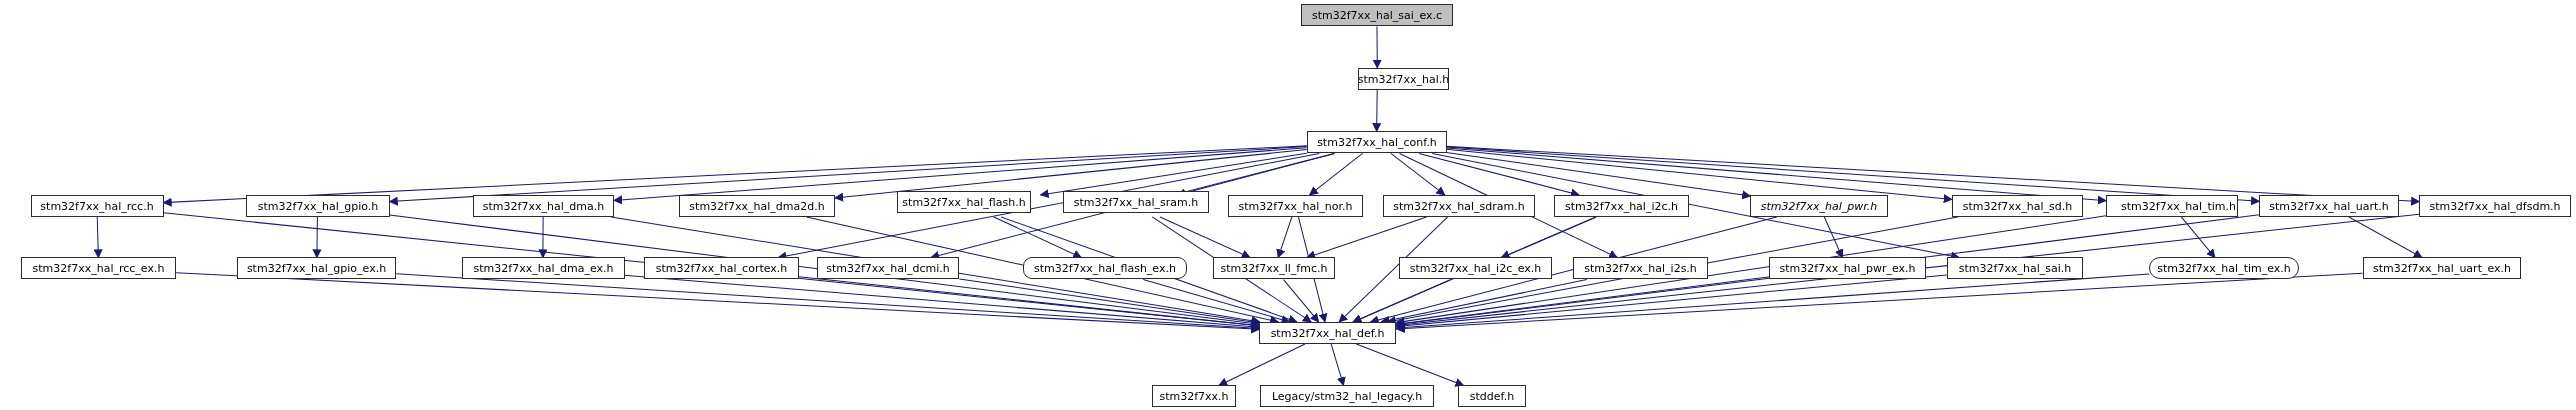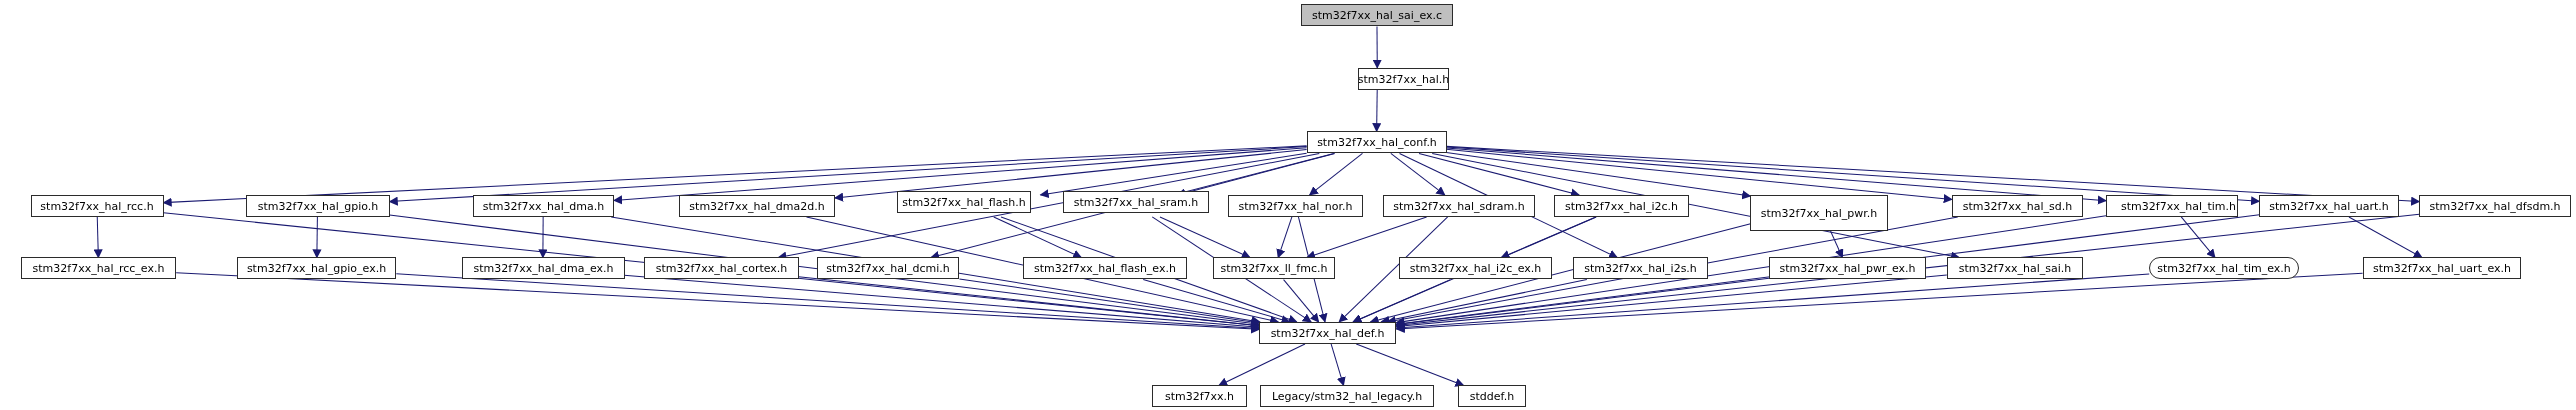--- a/index.html
+++ b/index.html
@@ -116,36 +116,36 @@
     <div class="node" title="stm32f7xx_hal_conf.h" style="left: 1307px; top: 131px; width: 140px; height: 22px;">stm32f7xx_hal_conf.h</div>
     <div class="node" title="stm32f7xx_hal_rcc.h" style="left: 30.5px; top: 195px; width: 133px; height: 22px;">stm32f7xx_hal_rcc.h</div>
     <div class="node" title="stm32f7xx_hal_gpio.h" style="left: 246px; top: 195px; width: 144px; height: 22px;">stm32f7xx_hal_gpio.h</div>
     <div class="node" title="stm32f7xx_hal_dma.h" style="left: 473px; top: 195px; width: 141px; height: 22px;">stm32f7xx_hal_dma.h</div>
     <div class="node" title="stm32f7xx_hal_dma2d.h" style="left: 679px; top: 195px; width: 156px; height: 22px;">stm32f7xx_hal_dma2d.h</div>
     <div class="node" title="stm32f7xx_hal_flash.h" style="left: 897px; top: 191px; width: 134px; height: 22px;">stm32f7xx_hal_flash.h</div>
     <div class="node" title="stm32f7xx_hal_sram.h" style="left: 1063px; top: 191px; width: 146px; height: 22px;">stm32f7xx_hal_sram.h</div>
     <div class="node" title="stm32f7xx_hal_nor.h" style="left: 1228px; top: 195px; width: 135px; height: 22px;">stm32f7xx_hal_nor.h</div>
     <div class="node" title="stm32f7xx_hal_sdram.h" style="left: 1383px; top: 195px; width: 152px; height: 22px;">stm32f7xx_hal_sdram.h</div>
     <div class="node" title="stm32f7xx_hal_i2c.h" style="left: 1554px; top: 195px; width: 135px; height: 22px;">stm32f7xx_hal_i2c.h</div>
-    <div class="node" title="stm32f7xx_hal_pwr.h" style="left: 1750px; top: 195px; width: 138px; height: 36px;">stm32f7xx_hal_pwr.h</div>
+    <div class="node" title="stm32f7xx_hal_pwr.h" style="left: 1750px; top: 195px; width: 138px; height: 22px; font-style: italic;">stm32f7xx_hal_pwr.h</div>
     <div class="node" title="stm32f7xx_hal_sd.h" style="left: 1952px; top: 195px; width: 131px; height: 22px;">stm32f7xx_hal_sd.h</div>
     <div class="node" title="stm32f7xx_hal_tim.h" style="left: 2106px; top: 195px; width: 132px; height: 22px; padding-left: 13px;">stm32f7xx_hal_tim.h</div>
     <div class="node" title="stm32f7xx_hal_uart.h" style="left: 2259px; top: 195px; width: 140px; height: 22px;">stm32f7xx_hal_uart.h</div>
     <div class="node" title="stm32f7xx_hal_dfsdm.h" style="left: 2419px; top: 195px; width: 152px; height: 22px;">stm32f7xx_hal_dfsdm.h</div>
     <div class="node" title="stm32f7xx_hal_rcc_ex.h" style="left: 21px; top: 257px; width: 155px; height: 22px;">stm32f7xx_hal_rcc_ex.h</div>
     <div class="node" title="stm32f7xx_hal_gpio_ex.h" style="left: 237px; top: 257px; width: 159px; height: 22px;">stm32f7xx_hal_gpio_ex.h</div>
     <div class="node" title="stm32f7xx_hal_dma_ex.h" style="left: 462px; top: 257px; width: 163px; height: 22px;">stm32f7xx_hal_dma_ex.h</div>
     <div class="node" title="stm32f7xx_hal_cortex.h" style="left: 644px; top: 257px; width: 155px; height: 22px;">stm32f7xx_hal_cortex.h</div>
     <div class="node" title="stm32f7xx_hal_dcmi.h" style="left: 817px; top: 257px; width: 142px; height: 22px;">stm32f7xx_hal_dcmi.h</div>
-    <div class="node" title="stm32f7xx_hal_flash_ex.h" style="left: 1023px; top: 257px; width: 164px; height: 22px;">stm32f7xx_hal_flash_ex.h</div>
+    <div class="node" title="stm32f7xx_hal_flash_ex.h" style="left: 1023px; top: 257px; width: 164px; height: 22px; border-radius: 9px;">stm32f7xx_hal_flash_ex.h</div>
     <div class="node" title="stm32f7xx_ll_fmc.h" style="left: 1213px; top: 257px; width: 122px; height: 22px;">stm32f7xx_ll_fmc.h</div>
     <div class="node" title="stm32f7xx_hal_i2c_ex.h" style="left: 1399px; top: 257px; width: 153px; height: 22px;">stm32f7xx_hal_i2c_ex.h</div>
     <div class="node" title="stm32f7xx_hal_i2s.h" style="left: 1573px; top: 257px; width: 135px; height: 22px;">stm32f7xx_hal_i2s.h</div>
     <div class="node" title="stm32f7xx_hal_pwr_ex.h" style="left: 1769px; top: 257px; width: 157px; height: 22px;">stm32f7xx_hal_pwr_ex.h</div>
     <div class="node" title="stm32f7xx_hal_sai.h" style="left: 1947px; top: 257px; width: 136px; height: 22px;">stm32f7xx_hal_sai.h</div>
     <div class="node" title="stm32f7xx_hal_tim_ex.h" style="left: 2149px; top: 257px; width: 150px; height: 22px; border-radius: 11px;">stm32f7xx_hal_tim_ex.h</div>
     <div class="node" title="stm32f7xx_hal_uart_ex.h" style="left: 2363px; top: 257px; width: 158px; height: 22px;">stm32f7xx_hal_uart_ex.h</div>
     <div class="node" title="stm32f7xx_hal_def.h" style="left: 1259px; top: 322px; width: 137px; height: 22px;">stm32f7xx_hal_def.h</div>
-    <div class="node" title="stm32f7xx.h" style="left: 1152px; top: 385px; width: 95px; height: 22px;">stm32f7xx.h</div>
+    <div class="node" title="stm32f7xx.h" style="left: 1152px; top: 385px; width: 84px; height: 22px;">stm32f7xx.h</div>
     <div class="node" title="Legacy/stm32_hal_legacy.h" style="left: 1260px; top: 385px; width: 174px; height: 22px;">Legacy/stm32_hal_legacy.h</div>
     <div class="node plain" title="stddef.h" style="left: 1458px; top: 385px; width: 68px; height: 22px;">stddef.h</div>
   </div>
 
 
 </body></html>

